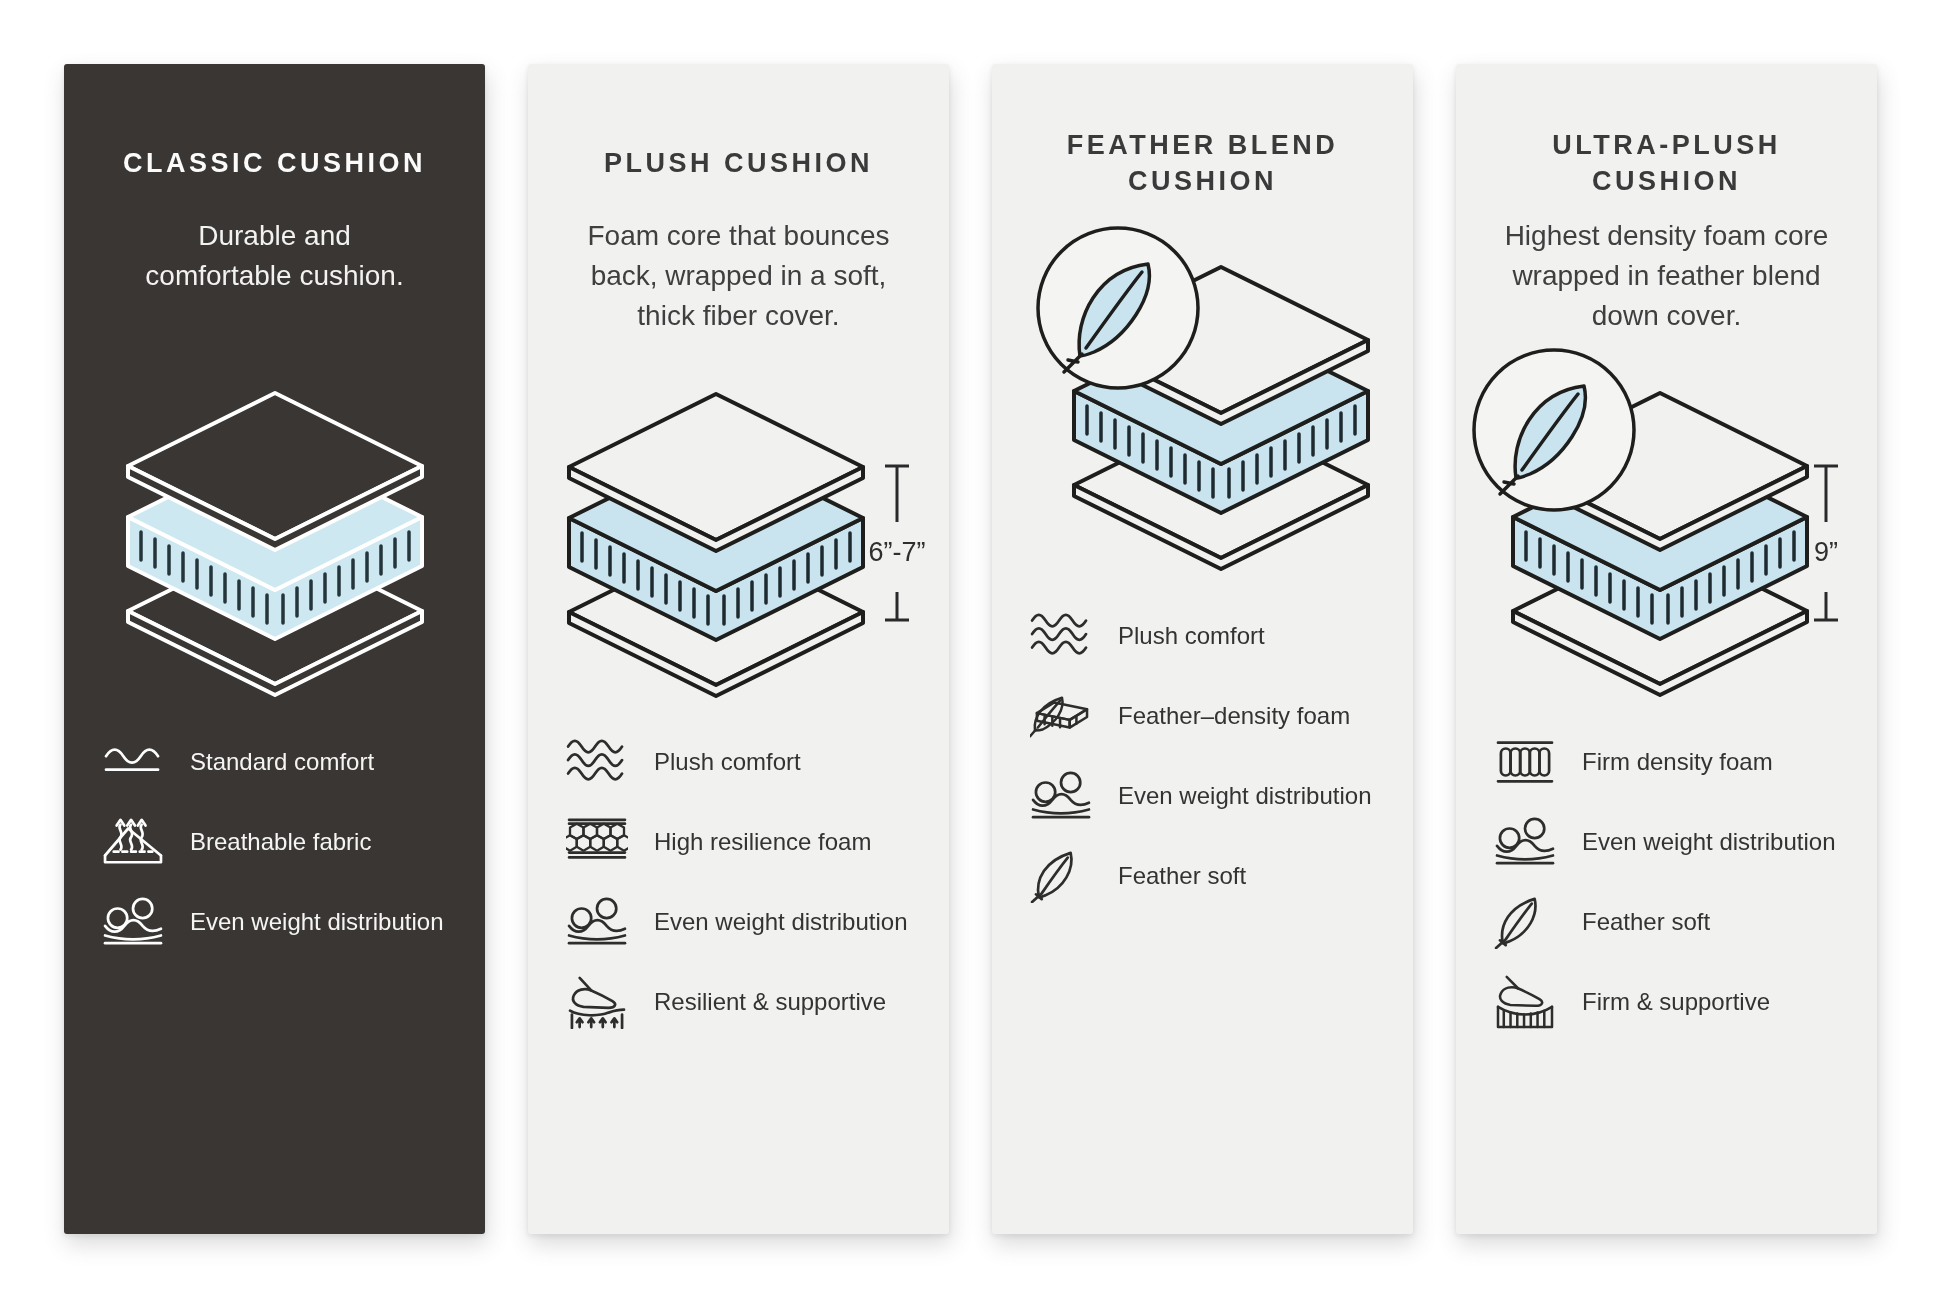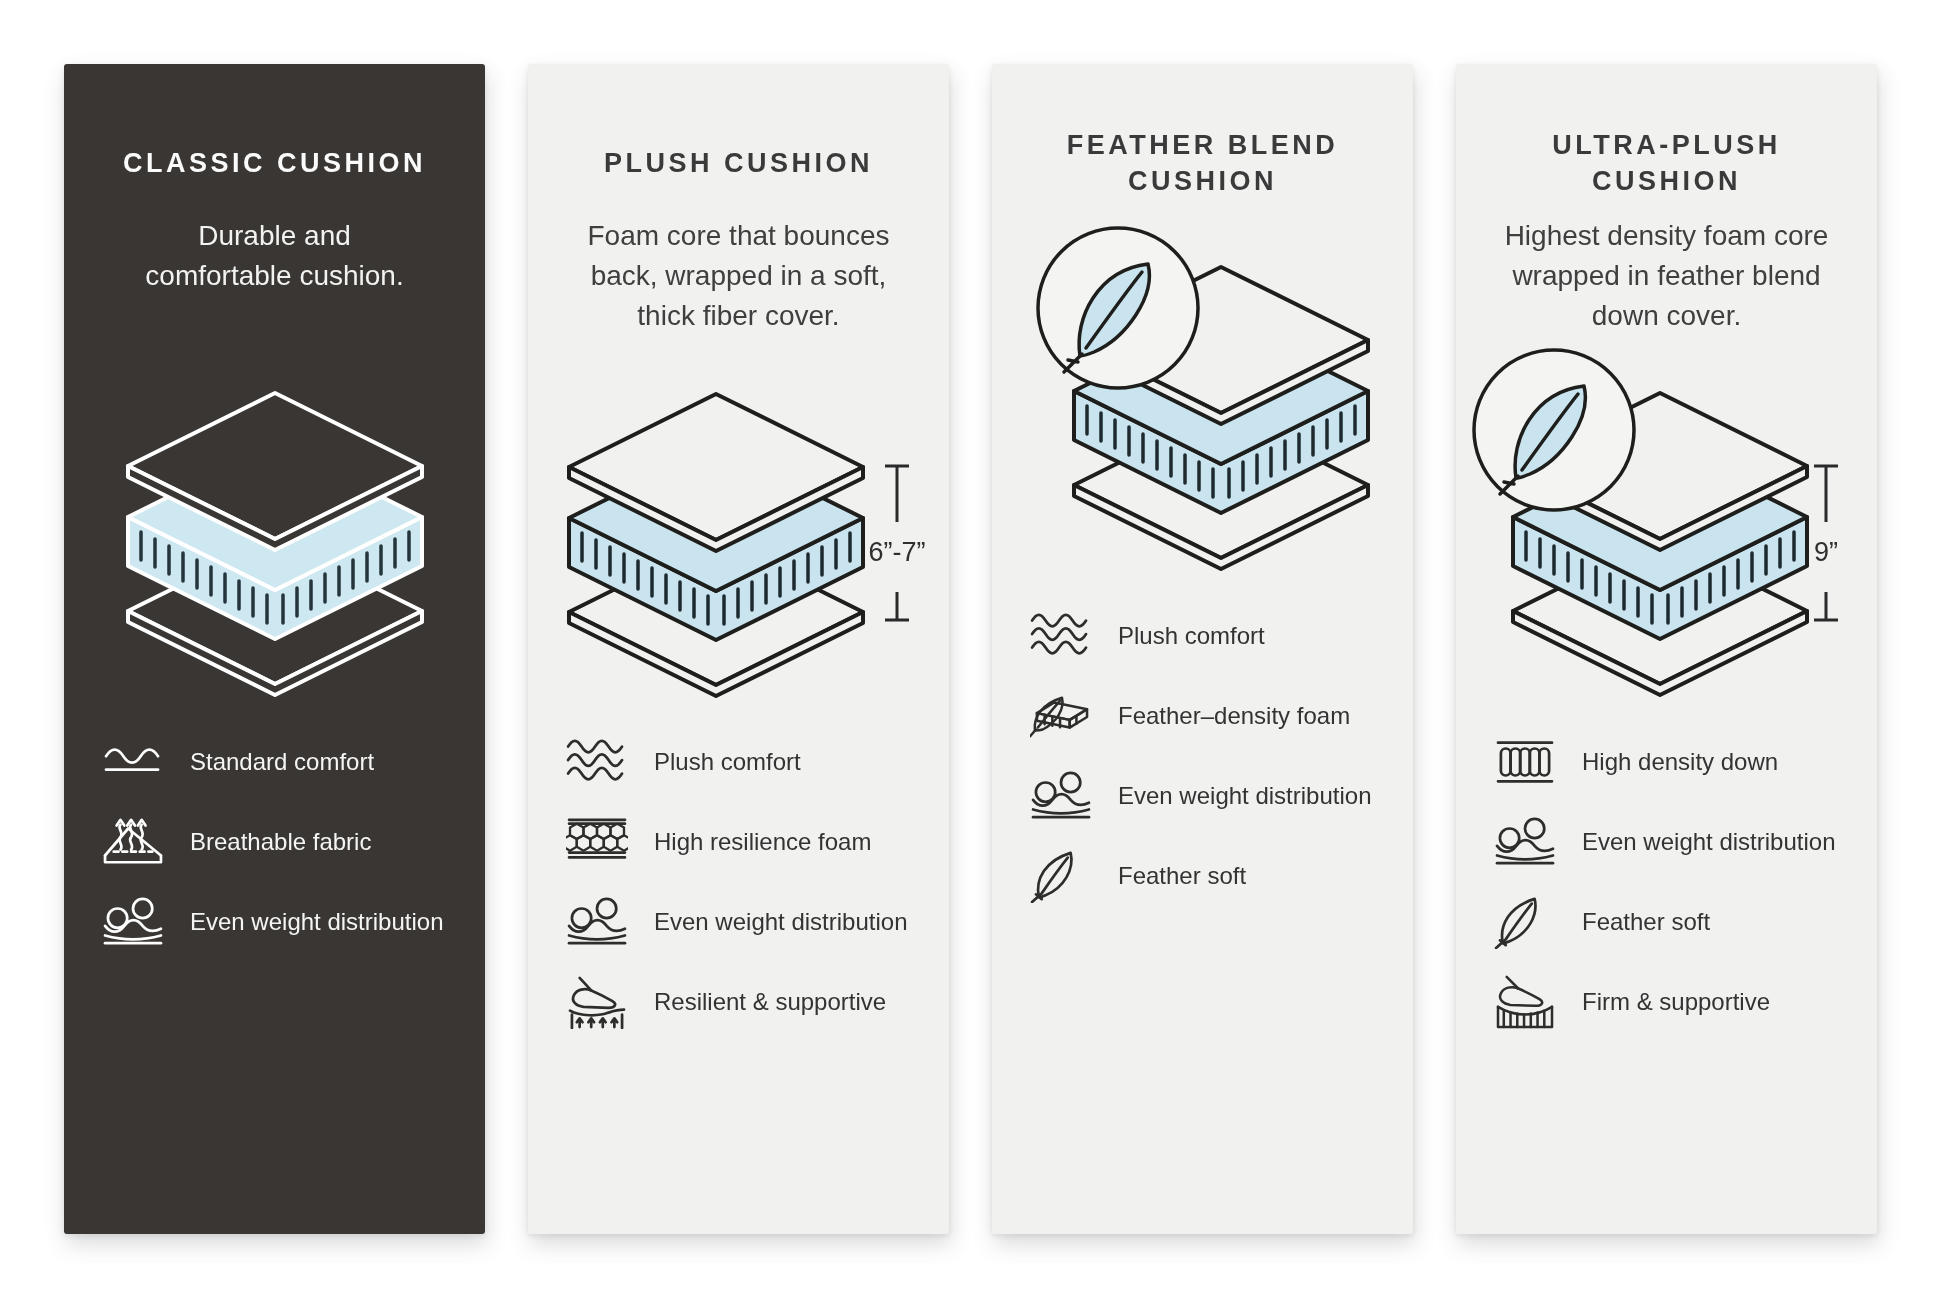--- a/index.html
+++ b/index.html
@@ -297,21 +297,21 @@
           <path d="M320 110 H344 M332 110 V166 M332 236 V264 M320 264 H344"></path>
         </g>
         <text class="marker-label" x="332" y="205" text-anchor="middle">9”</text>
       </svg>
     </div>
     <div class="features">
       <div class="feature">
         <svg class="ficon" viewBox="0 0 64 56">
             <use href="#ico-foam-rolls"></use>
           </svg>
-        <div class="flabel">High density down</div>
+        <div class="flabel">Firm density foam</div>
       </div>
       <div class="feature">
         <svg class="ficon" viewBox="0 0 64 56">
             <use href="#ico-weight"></use>
           </svg>
         <div class="flabel">Even weight distribution</div>
       </div>
       <div class="feature">
         <svg class="ficon" viewBox="0 0 64 56">
             <use href="#ico-feather"></use>

